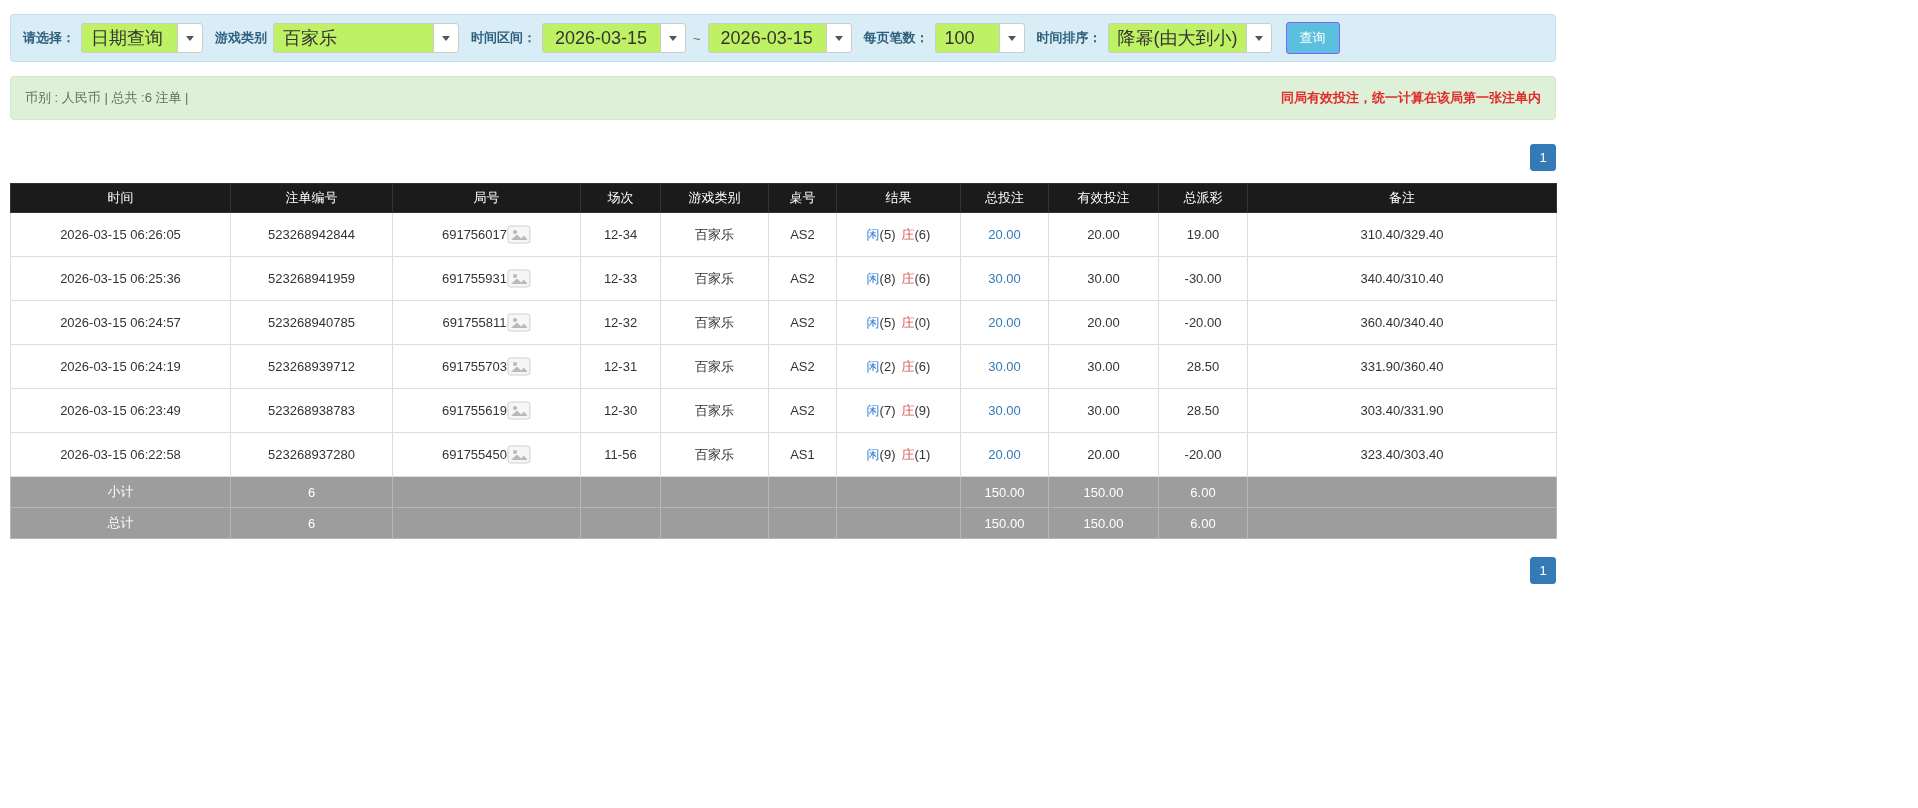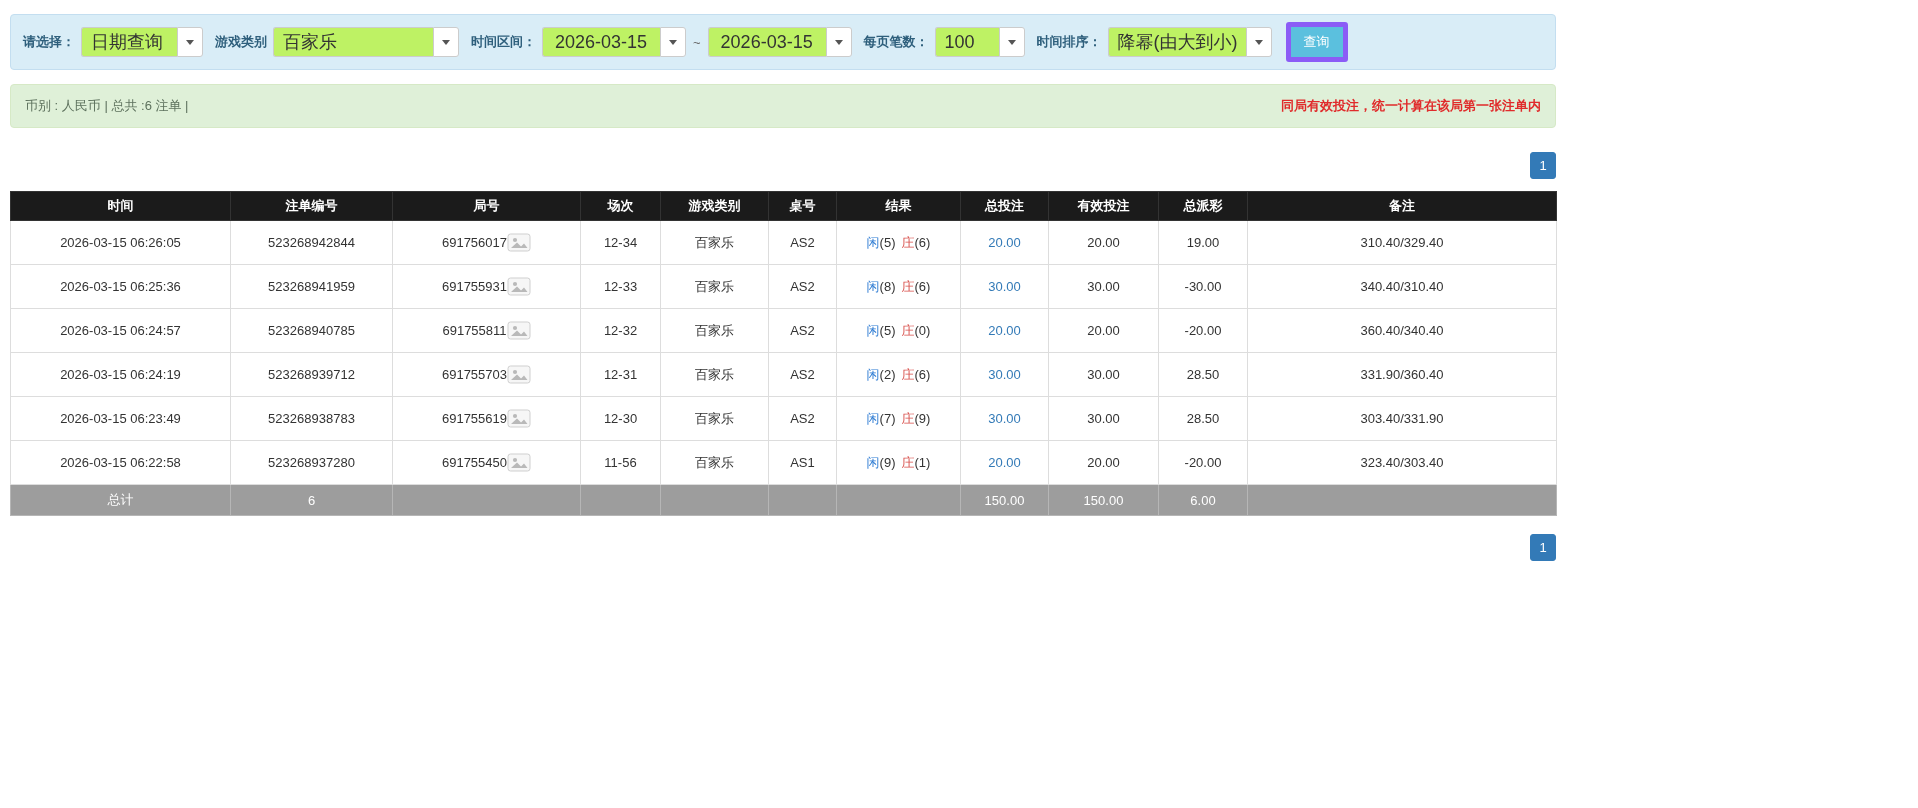--- a/index.html
+++ b/index.html
@@ -33,21 +33,21 @@
     display: flex; align-items: center; justify-content: center;
   }
   .caret-shape { width: 0; height: 0; border-left: 4px solid transparent; border-right: 4px solid transparent; border-top: 5px solid #555; }
   .w-select .combo-text { width: 96px; }
   .w-game   .combo-text { width: 160px; }
   .w-date   .combo-text { width: 118px; padding-left: 12px; }
   .w-size   .combo-text { width: 64px; }
   .w-sort   .combo-text { width: 138px; }
   .tilde { margin: 0 7px; color: #666; font-size: 13px; }
   .search-btn {
-    margin-left: 14px; background: #5bc0de; border: 5px solid #8b5cf6; color: #fff;
+    margin-left: 14px; background: #5bc0de; border: 1px solid #8b5cf6; color: #fff;
     font-size: 13px; padding: 6px 13px; border-radius: 3px; cursor: pointer;
     font-family: inherit;
   }
 
   
   .summary-bar {
     margin-top: 14px; background: #dff0d8; border: 1px solid #d6e9c6; border-radius: 4px;
     padding: 12px 14px; display: flex; align-items: center; justify-content: space-between;
   }
   .summary-info { font-size: 13px; color: #5d715d; }
@@ -59,21 +59,21 @@
   .pagination-row.bottom { margin: 18px 0 26px; }
   .page-btn {
     min-width: 26px; height: 27px; background: #337ab7; border: 1px solid #337ab7; color: #fff;
     font-size: 13px; border-radius: 3px; display: flex; align-items: center; justify-content: center;
     padding: 0 8px; cursor: pointer; font-family: inherit;
   }
 
   
   table.bets { width: 100%; border-collapse: collapse; table-layout: fixed; font-size: 13px; }
   table.bets thead th {
-    background: #1b1b1b; color: #fff; font-weight: bold; border: 1px solid #333;
+    background: #1b1b1b; color: #fff; font-weight: normal; border: 1px solid #333;
     height: 29px; text-align: center; padding: 0 4px;
   }
   table.bets tbody td {
     background: #fff; border: 1px solid #ddd; height: 44px; text-align: center;
     padding: 0 4px; color: #333;
   }
   table.bets tfoot td {
     background: #9d9d9d; color: #fff; border: 1px solid #b6b6b6; height: 31px;
     text-align: center; padding: 0 4px; font-size: 13px;
   }
@@ -344,32 +344,45 @@
     <td>
       <a class="bet-link">20.00</a>
     </td>
     <td>20.00</td>
     <td class="neg">-20.00</td>
     <td>323.40/303.40</td>
   </tr>
       </tbody>
     <tfoot>
         <tr>
-    <td>总计</td>
+    <td>小计</td>
     <td>6</td>
     <td></td>
     <td></td>
     <td></td>
     <td></td>
     <td></td>
     <td>150.00</td>
     <td>150.00</td>
     <td>6.00</td>
     <td></td>
   </tr>
+        <tr>
+    <td>总计</td>
+    <td>6</td>
+    <td></td>
+    <td></td>
+    <td></td>
+    <td></td>
+    <td></td>
+    <td>150.00</td>
+    <td>150.00</td>
+    <td>6.00</td>
+    <td></td>
+  </tr>
       </tfoot>
   </table>
 
   <div class="pagination-row bottom">
     <button class="page-btn">1</button>
   </div>
 
 </div>
 
 </body></html>

